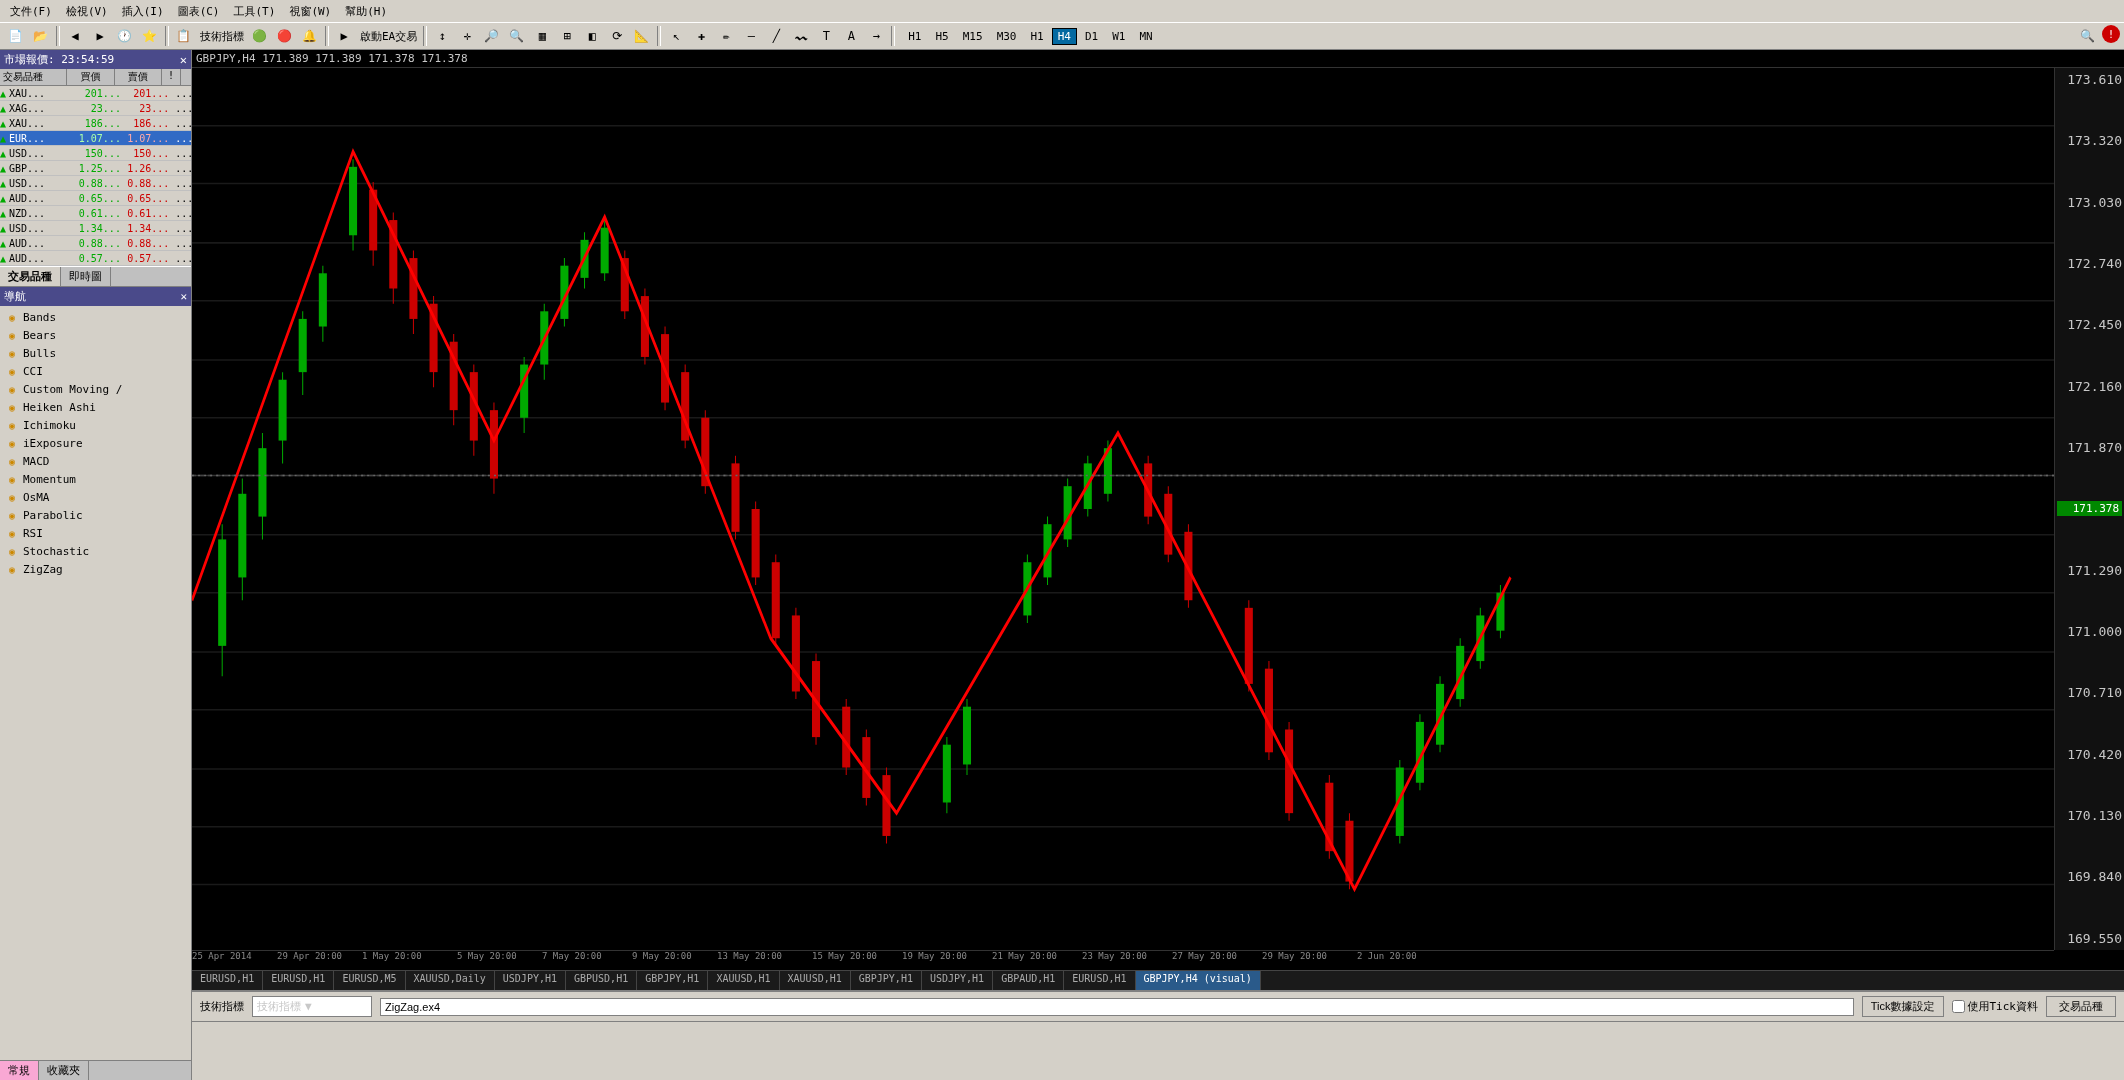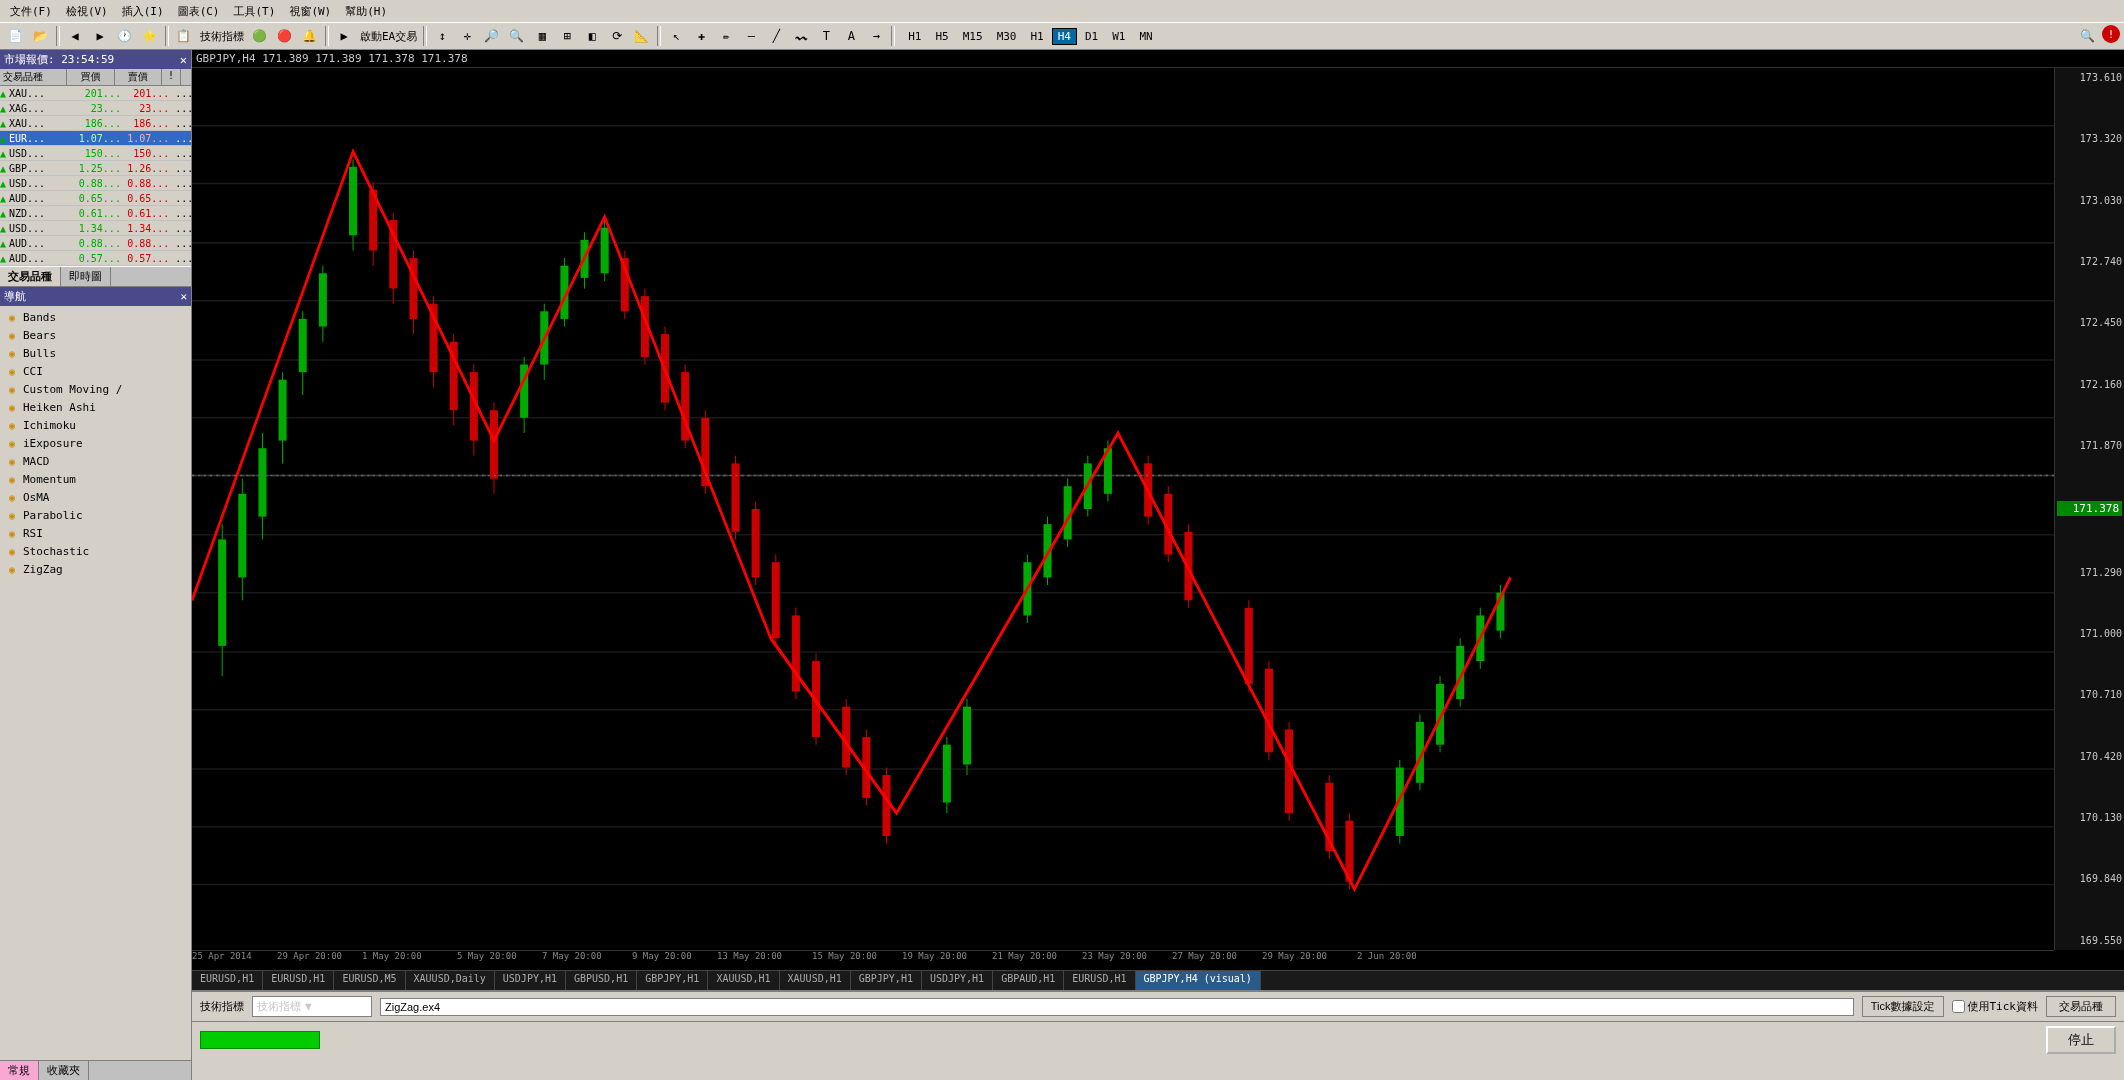--- a/index.html
+++ b/index.html
@@ -55,21 +55,21 @@
     .tree-item { display: flex; align-items: center; padding: 1px 2px; cursor: pointer; font-size: 11px; color: #000; white-space: nowrap; }
     .tree-item .tree-icon { width: 16px; height: 16px; margin-right: 3px; display: flex; align-items: center; justify-content: center; font-size: 10px; }
     .nav-footer-tabs { display: flex; background: #c0c0c0; border-top: 1px solid #808080; }
     .nav-tab { padding: 2px 8px; font-size: 11px; cursor: pointer; border-right: 1px solid #808080; color: #000; }
     .nav-tab.active { background: #f9a8d4; font-weight: normal; }
 
     
     .chart-area { flex: 1; background: #000; display: flex; flex-direction: column; position: relative; overflow: hidden; }
     .chart-info-bar { background: #000; color: #c8c8c8; padding: 2px 4px; font-size: 11px; border-bottom: 1px solid #333; }
     .chart-canvas { flex: 1; position: relative; overflow: hidden; }
-    .price-label { font-size: 10px; color: #c8c8c8; text-align: right; }
+    .price-label { font-size: 13px; color: #c8c8c8; text-align: right; }
     .price-label.current { background: #008800; color: #fff; padding: 1px 3px; font-size: 11px; }
 
     
     .chart-svg { position: absolute; left: 0; top: 0; right: 70px; bottom: 0; }
 
     
     .chart-tabs { display: flex; background: #1a1a1a; border-top: 1px solid #444; height: 20px; overflow-x: auto; }
     .chart-tab { padding: 2px 8px; font-size: 10px; color: #aaa; cursor: pointer; border-right: 1px solid #444; white-space: nowrap; flex-shrink: 0; }
     .chart-tab.active { background: #2a5a8a; color: #fff; }
 
@@ -577,20 +577,15 @@
           <span style="margin-left:4px;">▼</span>
         </div>
         <input type="text" class="ind-input" style="width: 600px;" value="ZigZag.ex4">
         <button class="tick-btn">Tick數據設定</button>
         <label class="tick-checkbox">
           <input type="checkbox" style="">
           <span>使用Tick資料</span>
         </label>
         <button class="ind-attr-btn">交易品種</button>
       </div>
-      <div style="display:flex;align-items:center;padding:4px 8px;gap:8px;">
-        <div style="flex:1;height:18px;background:#00cc00;border:1px solid #008800;max-width:120px;"></div>
-        <div style="flex:1;"></div>
-        <button class="stop-btn">停止</button>
-      </div>
     </div>
   </div>
 </div>
 
 </body></html>

